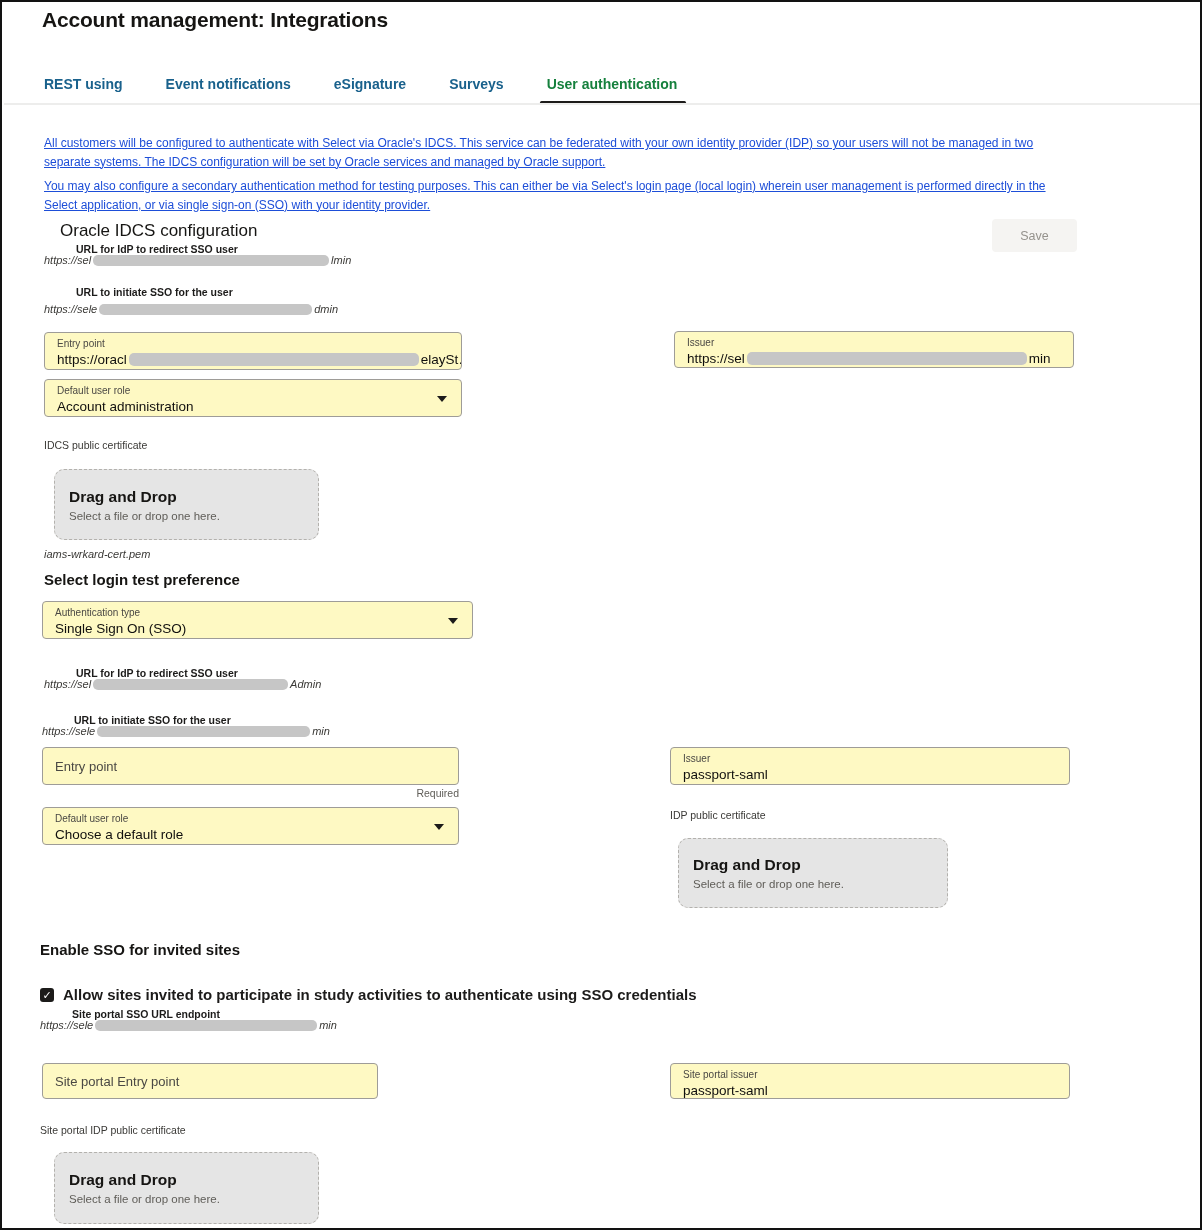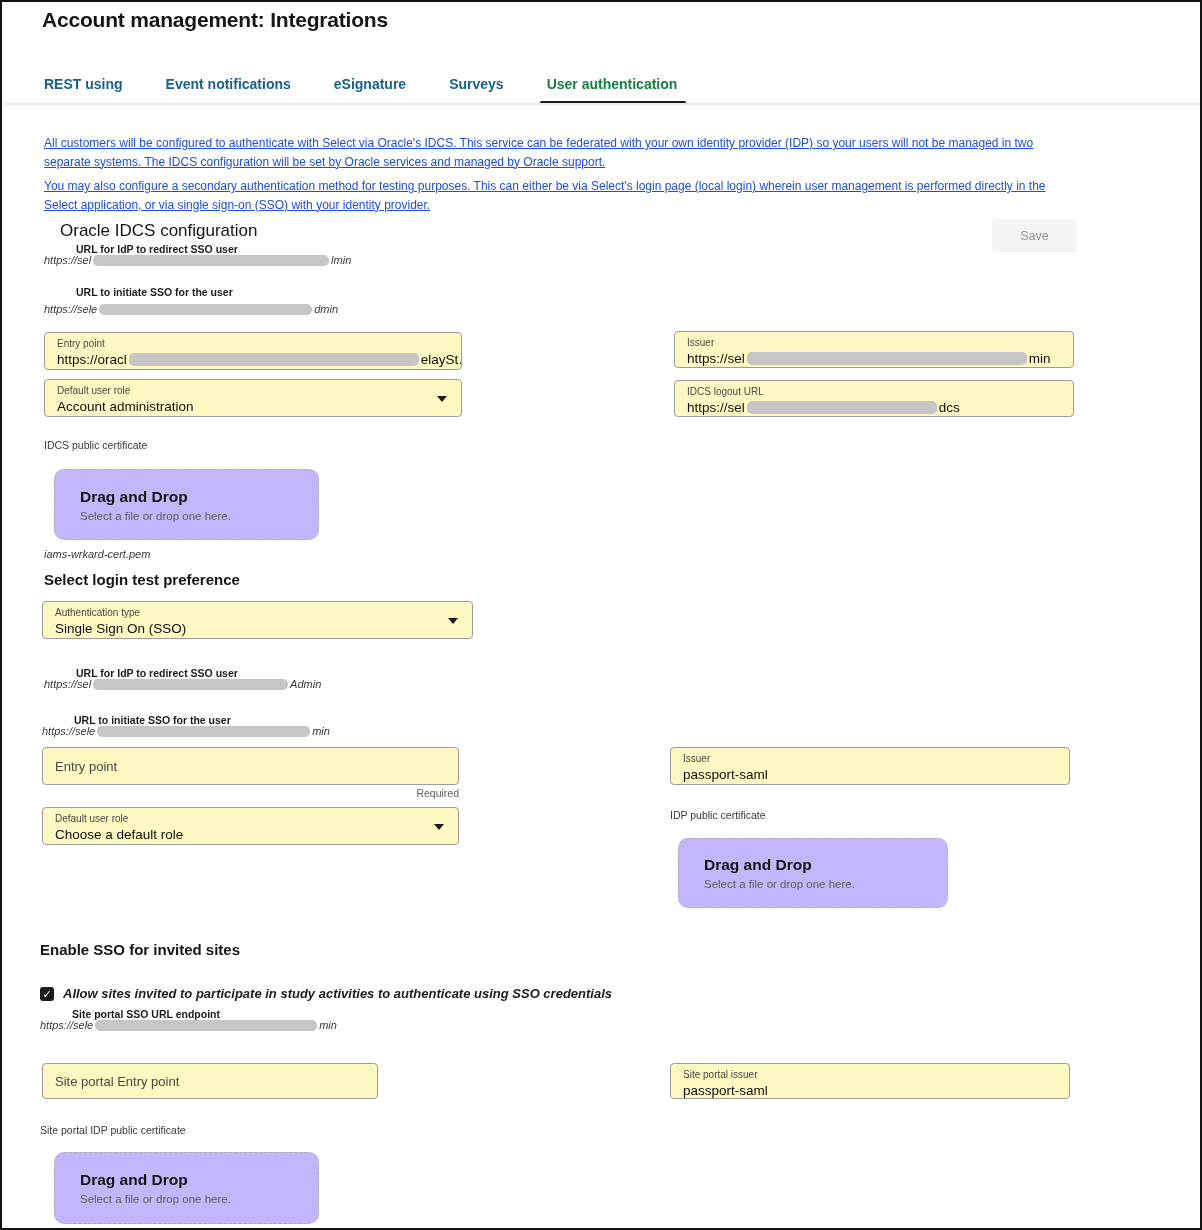--- a/index.html
+++ b/index.html
@@ -47,32 +47,32 @@
     position:absolute; right:14px; top:50%; margin-top:-2px;
     width:0; height:0; border-left:5px solid transparent; border-right:5px solid transparent;
     border-top:6px solid #1c1b1a;
   }
 
   .required-hint { font-size:10.5px; color:#5f5d58; text-align:right; }
 
   .plain-label { font-size:10.5px; color:#3a3936; }
 
   .dropzone {
-    border:1.5px dashed #b3b1ad; border-radius:10px; background:#c4b5fd;
-    display:flex; flex-direction:column; justify-content:center; padding-left:25px;
+    border:1.5px dashed #b3b1ad; border-radius:10px; background:#e5e5e5;
+    display:flex; flex-direction:column; justify-content:center; padding-left:14px;
   }
   .dz-title { font-size:15.5px; font-weight:800; color:#161513; }
   .dz-sub { font-size:11.5px; color:#5f5d58; margin-top:4px; }
 
   .checkrow { display:flex; align-items:center; gap:9px; }
   .checkbox {
     width:14px; height:14px; background:#1c1b1a; border-radius:3px;
     color:#fff; font-size:11px; line-height:14px; text-align:center; flex:0 0 auto;
   }
-  .checkrow .cb-label { font-size:13px; font-weight:700; color:#1c1b1a;font-style:italic; }
+  .checkrow .cb-label { font-size:15px; font-weight:700; color:#1c1b1a; }
 </style>
 </head>
 <body>
 
 <div class="page">
 
   <h1 class="abs page-title">Account management: Integrations</h1>
 
   <nav class="abs tabs">
     <div class="tab">REST using</div>
@@ -108,24 +108,20 @@
     <span class="flabel">Issuer</span>
     <span class="fvalue"><span>https://sel</span><span class="redact" style="width:280px; height:13px; vertical-align:-2px;"></span><span>min</span></span>
   </div>
 
   <div class="abs field" style="left:42px; top:377px; width:418px; height:38px;">
     <span class="flabel">Default user role</span>
     <span class="fvalue">Account administration</span>
     <span class="chev"></span>
   </div>
 
-  <div class="abs field" style="left:672px; top:378px; width:400px; height:37px;">
-    <span class="flabel">IDCS logout URL</span>
-    <span class="fvalue"><span>https://sel</span><span class="redact" style="width:190px; height:13px; vertical-align:-2px;"></span><span>dcs</span></span>
-  </div>
 
   <div class="abs plain-label" style="left:42px; top:437px;">IDCS public certificate</div>
 
   <div class="abs dropzone" style="left:52px; top:467px; width:265px; height:71px;">
     <div class="dz-title">Drag and Drop</div>
     <div class="dz-sub">Select a file or drop one here.</div>
   </div>
 
   <div class="abs url-value" style="left:42px; top:546px; color:#3a3936;">iams-wrkard-cert.pem</div>
 

